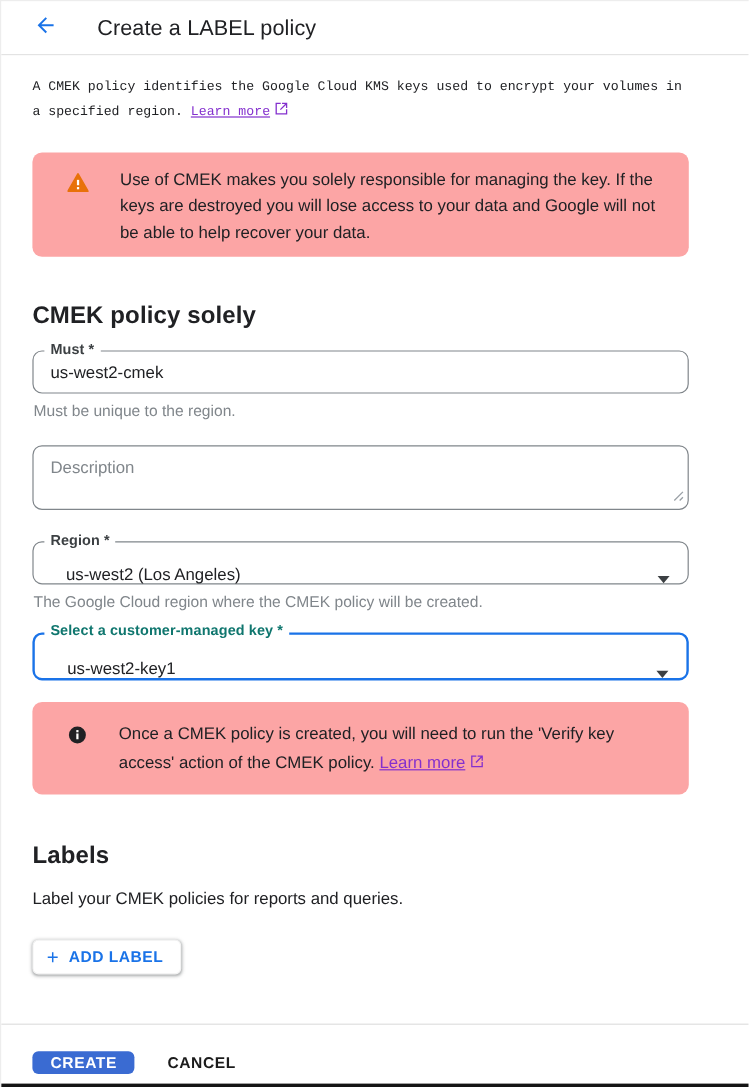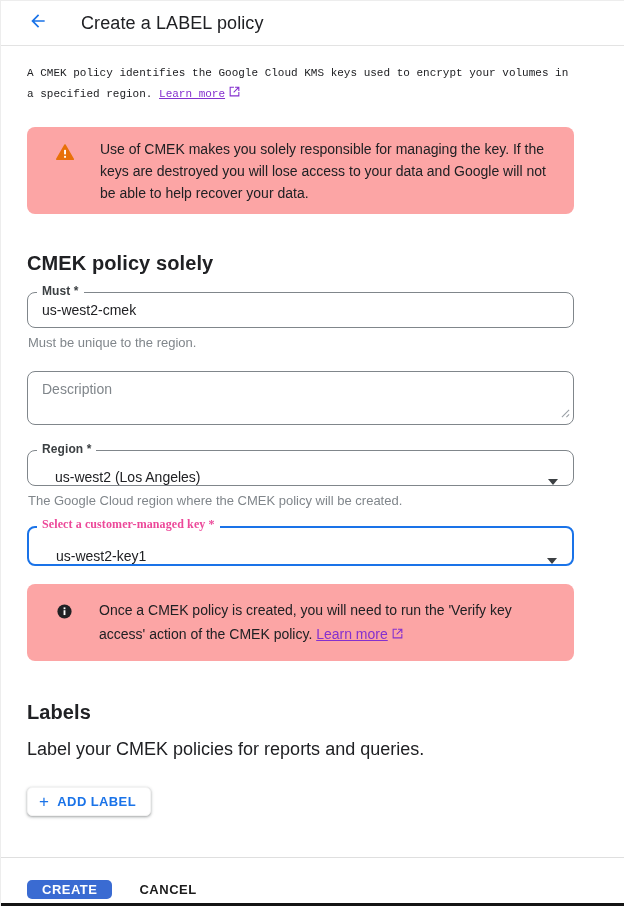--- a/index.html
+++ b/index.html
@@ -54,23 +54,23 @@
   textarea.desc::placeholder { color:#80868b; opacity:1; }
   .resize-grip { position:absolute; right:4px; bottom:7px; pointer-events:none; }
 
   .select-box { cursor:pointer;padding-left:13px; }
   .select-value { font-size:14px; color:#202124; padding-left:14px; flex:1; }
   .caret { width:0; height:0; border-left:5px solid transparent; border-right:5px solid transparent;
            border-top:6px solid #3c4043; margin-right:15px; }
 
   .field.focused { margin-top:18px; }
   .field.focused .box { border:2px solid #1a73e8; height:40px; }
-  .field.focused .float-label { color:#ec4899; top:-9px;font-family:Liberation Serif, serif; }
-
-  .labels-caption { font-size:18px; color:#202124; margin-top:15px; }
+  .field.focused .float-label { color:#0f766e; top:-9px; }
+
+  .labels-caption { font-size:14px; color:#202124; margin-top:15px; }
 
   .add-label-btn {
     margin-top:27px; display:inline-flex; align-items:center; gap:8px; height:29px; padding:0 14px 0 11px;
     background:#fff; border:1px solid #f3f3f3; border-radius:5px; cursor:pointer;
     box-shadow:0 1px 2px rgba(60,64,67,.30), 0 1px 3px 1px rgba(60,64,67,.15);
     color:#1a73e8; font-size:13px; font-weight:700; letter-spacing:.4px;
     font-family:"Liberation Sans", sans-serif;
   }
   .plus-icon { font-size:17px; font-weight:400; line-height:1; color:#1a73e8; }
 

